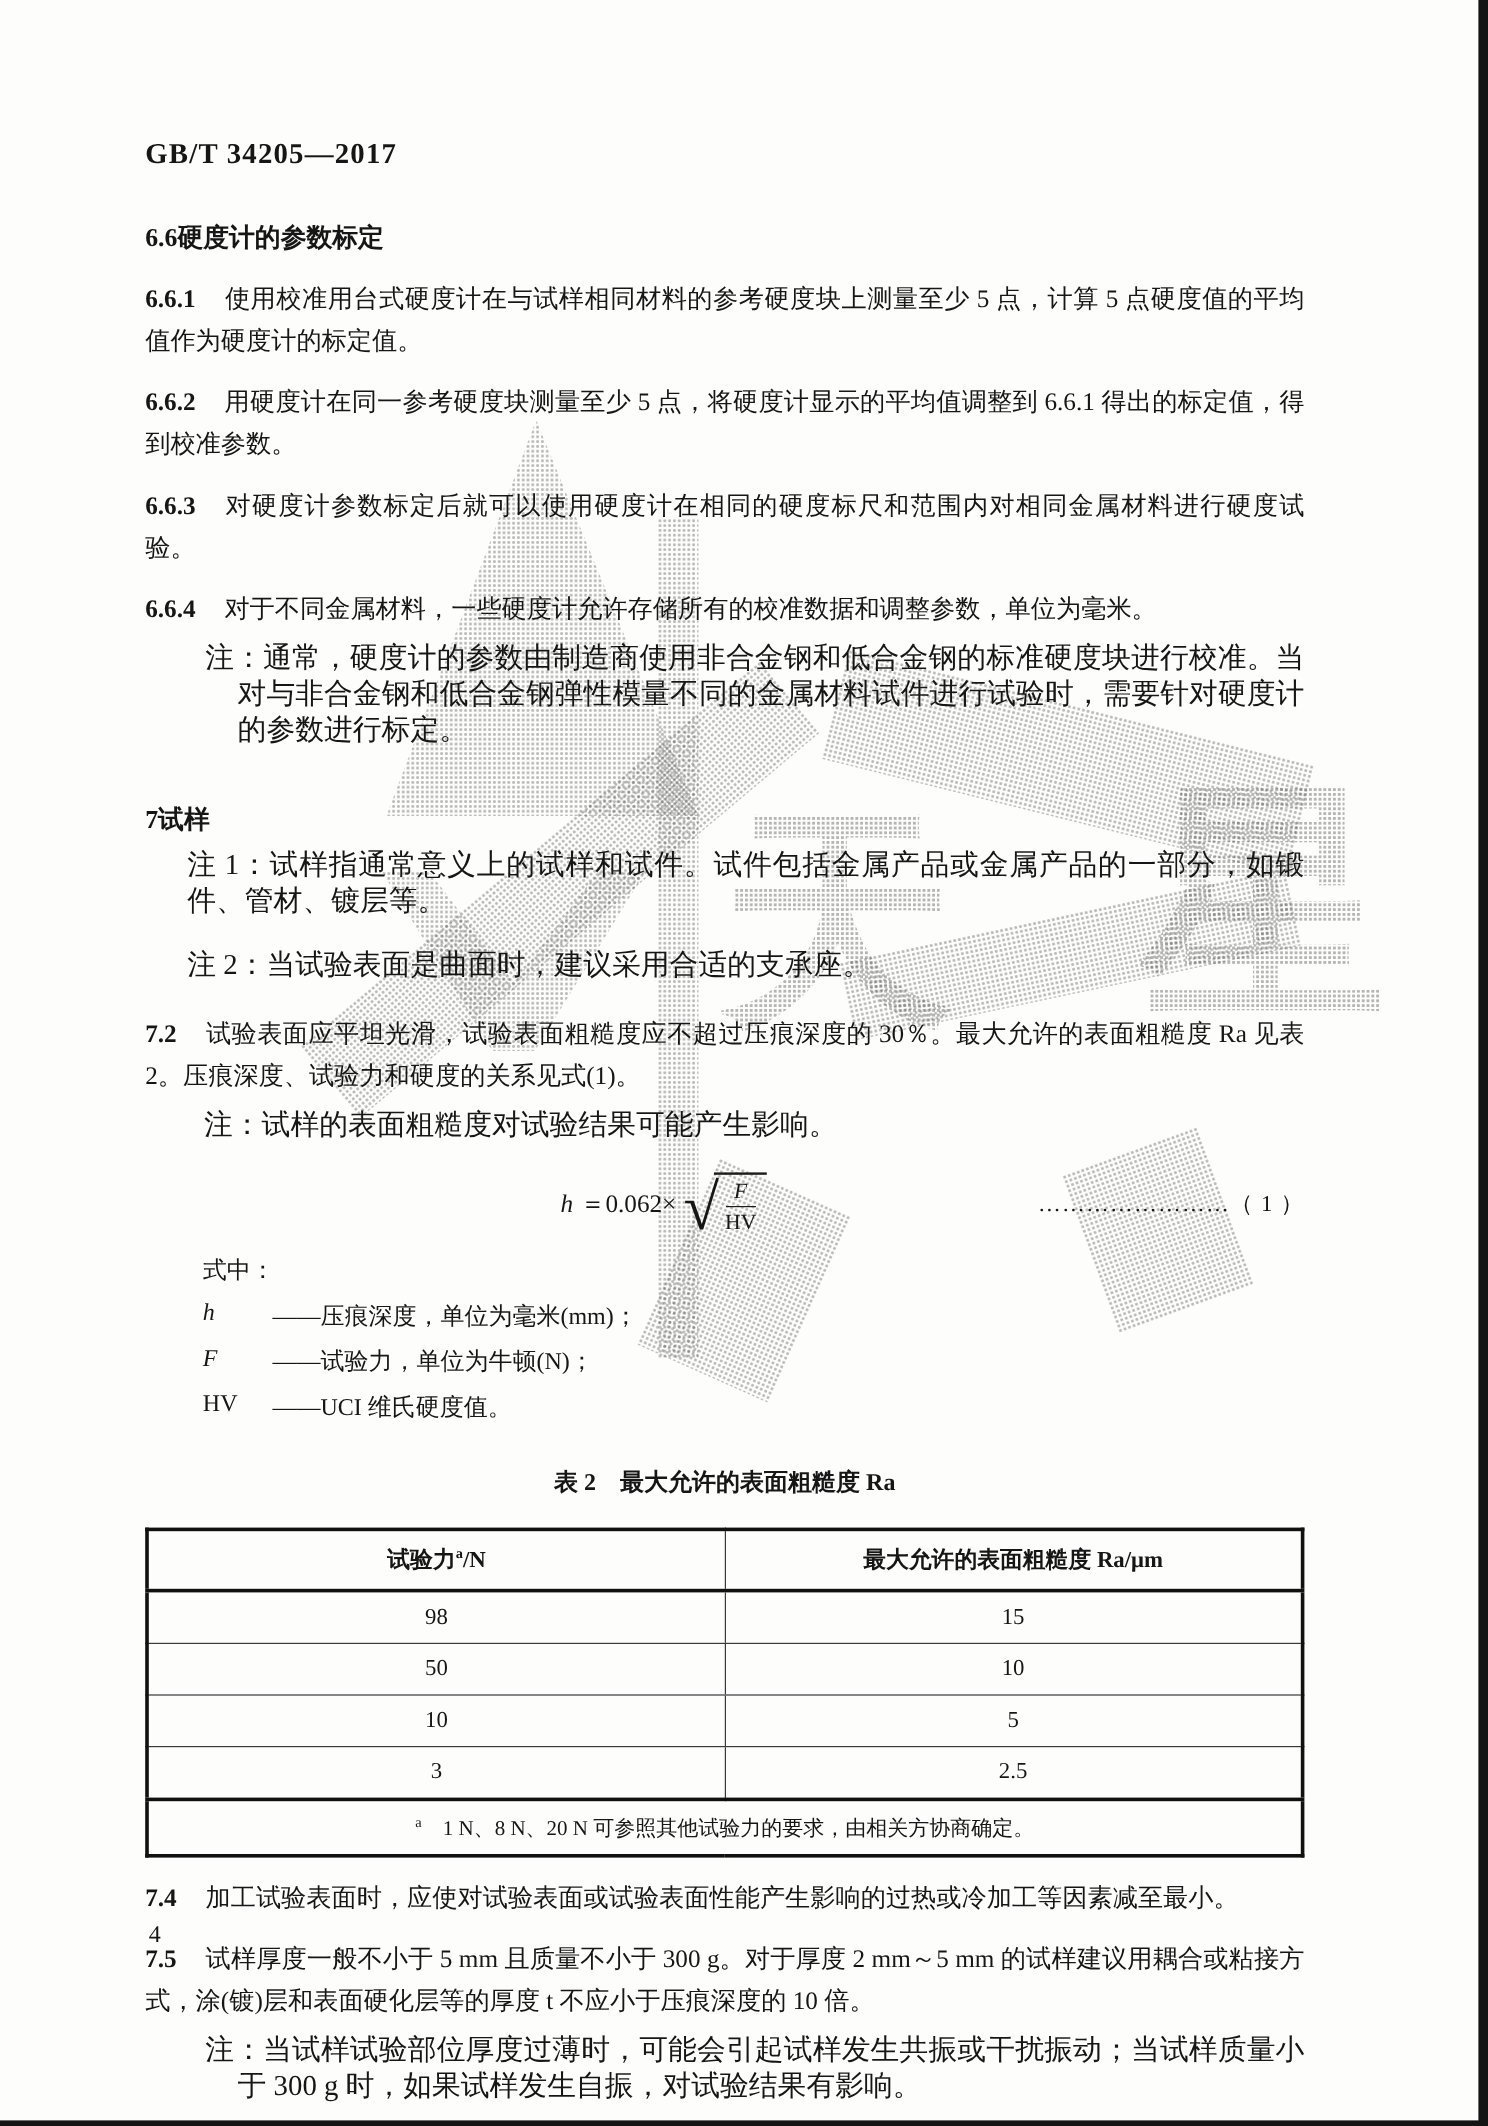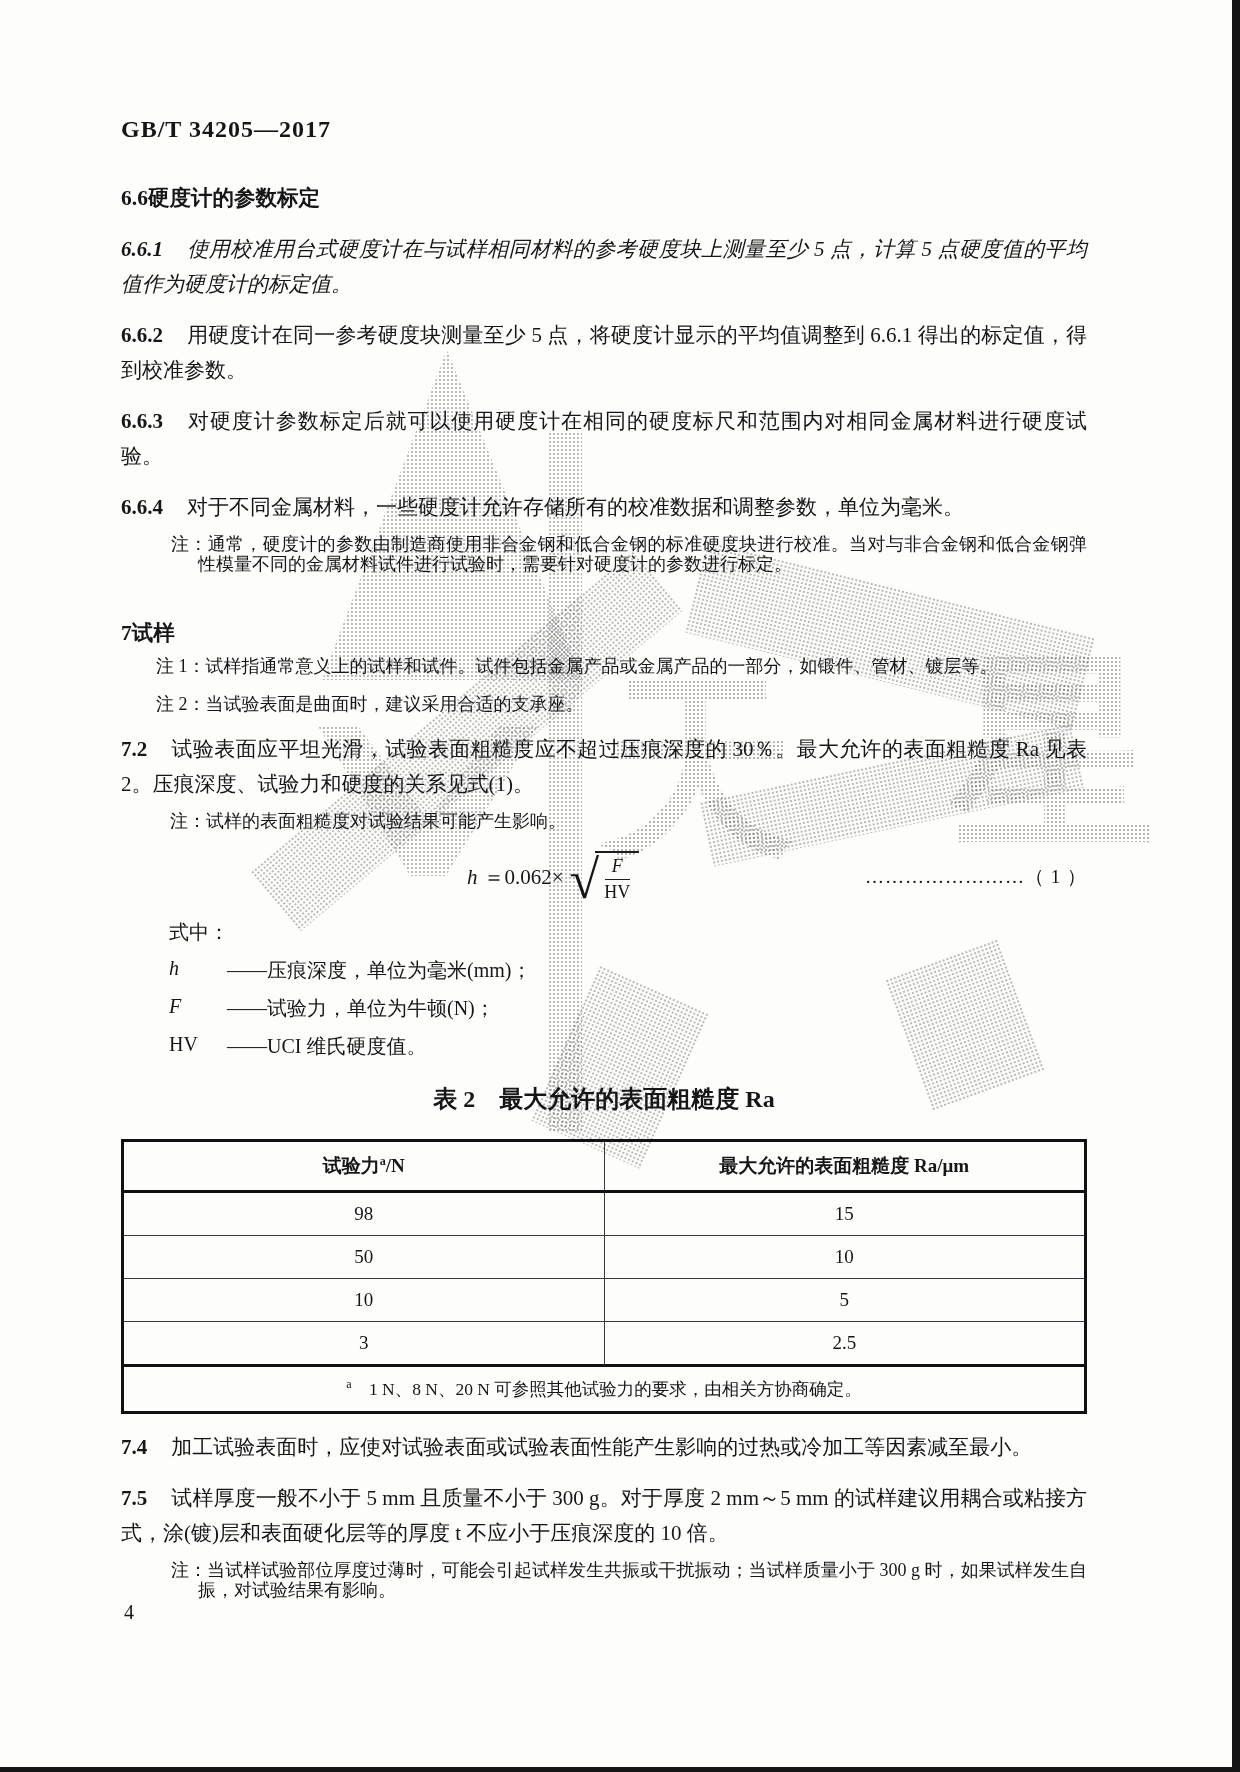--- a/index.html
+++ b/index.html
@@ -35,45 +35,45 @@
   .wm.blob2 { left:905px; top:955px; width:120px; height:140px; transform:rotate(-20deg); }
 
   
   .content { position:absolute; left:121px; top:116px; width:966px; z-index:2; }
   .doc-number { font-weight:bold; font-size:24px; letter-spacing:1px; }
   .h2 { margin-top:40px; font-size:21.5px; font-weight:bold; }
   .h2 .num { }
   .h2.sec7 { margin-top:44px; }
   .clause { margin:16px 0 0 0; font-size:21px; line-height:35px; text-align:justify; }
   .cnum { font-weight:bold; margin-right:24px; white-space:nowrap; }
-  .note { font-size:18px; line-height:20px; text-align:justify; margin-top:9px; }
+  .note { font-size:24px; line-height:30px; text-align:justify; margin-top:9px; }
   .hang { padding-left:77px; text-indent:-27px; }
   .ind1 { padding-left:35px; }
   .ind2 { padding-left:49px; }
-  .gap66 { margin-top:20px;font-style:italic; }
+  .gap66 { margin-top:20px; }
 
   
   .formula-row { display:flex; align-items:center; margin-top:20px; font-size:21px; }
   .fx { display:flex; align-items:center; margin-left:346px; }
   .fx .lhs { font-style:italic; margin-right:6px; }
   .sqrt { display:flex; align-items:center; margin-left:6px; }
   .sqrt-glyph { font-size:54px; line-height:.85; transform:translateY(4px); }
   .frac { border-top:2.5px solid #1c1c1c; display:flex; flex-direction:column; align-items:center; padding:3px 9px 0; font-size:18px; margin-left:-4px; }
   .frac .fnum { font-style:italic; border-bottom:1.5px solid #1c1c1c; padding:0 7px 2px; }
   .frac .fden { padding-top:2px; }
   .trailer { margin-left:auto; font-size:19px; letter-spacing:1px; white-space:nowrap; }
 
   
   .where-label { margin-top:16px; font-size:20px; padding-left:48px; }
   .def { display:flex; margin-top:11px; font-size:20px; padding-left:48px; }
   .def .sym { width:58px; font-style:italic; flex:none; }
   .def.roman .sym { font-style:normal; }
 
   
-  .tcap { margin-top:23px; text-align:center; font-weight:bold; font-size:24px; }
+  .tcap { margin-top:36px; text-align:center; font-weight:bold; font-size:20px; }
   table.t2 { width:100%; border-collapse:collapse; margin-top:24px; font-size:19px; text-align:center;
              border:3px solid #111; }
   table.t2 th { font-weight:bold; height:46px; border-bottom:3px solid #111; }
   table.t2 th + th, table.t2 td + td { border-left:1px solid #3a3a3a; }
   table.t2 td { height:40px; border-bottom:1px solid #3a3a3a; }
   table.t2 tr.fnote-row td { border-top:3px solid #111; border-left:none; text-align:center; font-size:17.5px; padding:10px 6px; height:auto; }
   sup { font-size:12px; }
   .it { }
 
   .pageno { position:absolute; left:124px; top:1601px; font-size:20px; z-index:2; }

